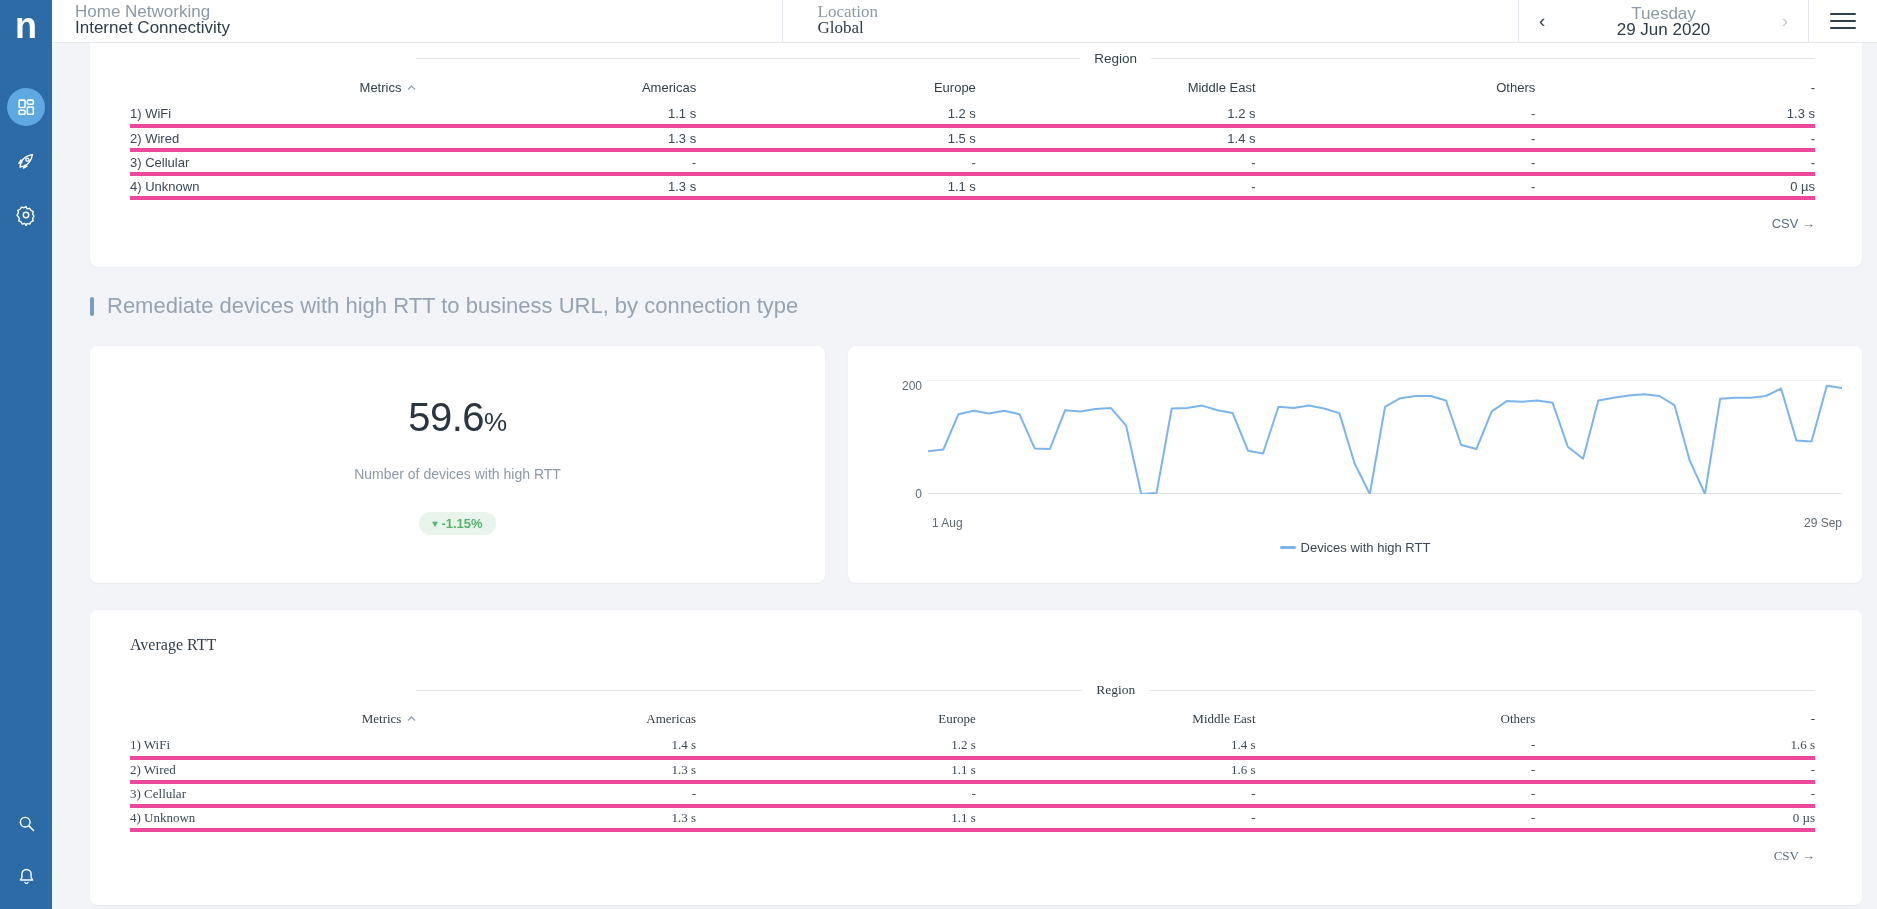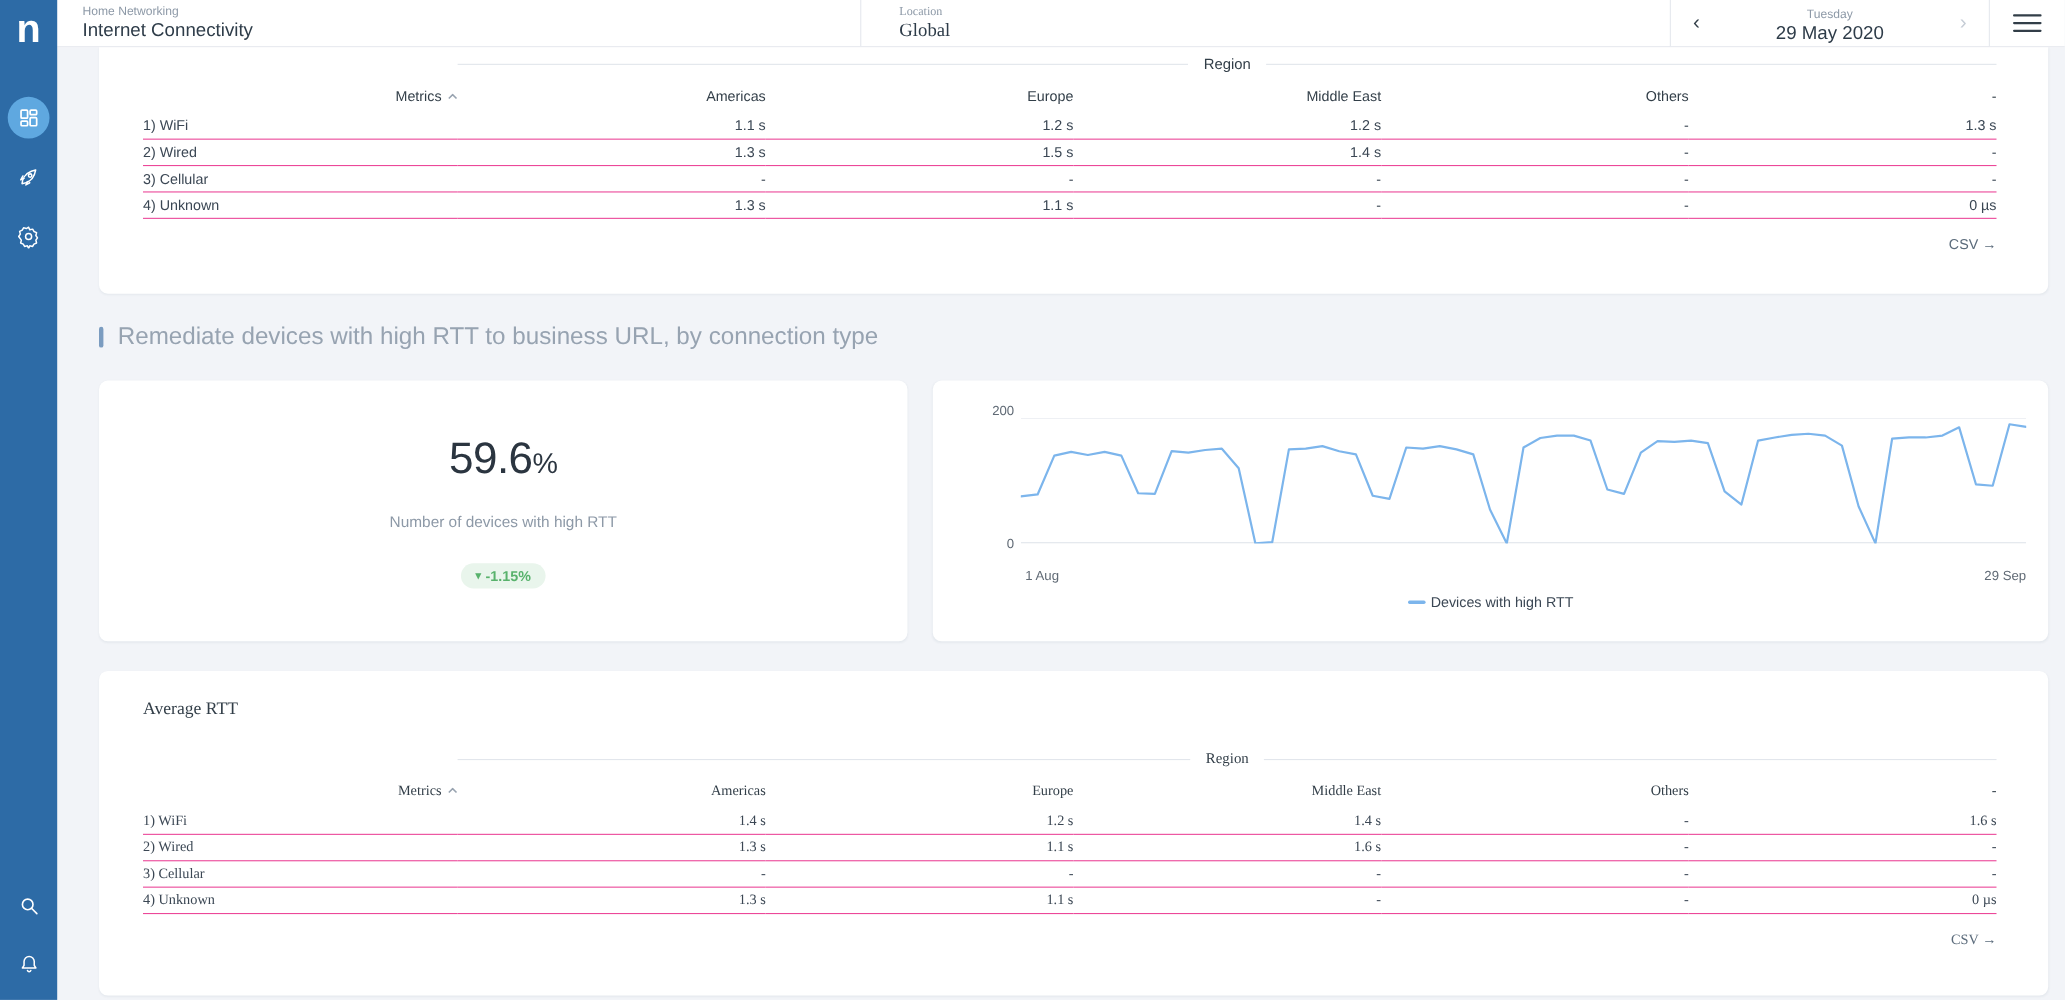--- a/index.html
+++ b/index.html
@@ -17,21 +17,21 @@
     display:flex; flex-direction:column; align-items:center; gap:15px; }
   .side-item { width:38px; height:38px; border-radius:50%;
     display:flex; align-items:center; justify-content:center; cursor:pointer; }
   .side-item.active { background:#5fa8e0; }
   .side-item svg { display:block; }
 
   
   .header { position:absolute; left:52px; top:0; right:0; height:43px; background:#fff;
     border-bottom:1px solid #e5e8ee; display:flex; align-items:stretch; }
   .hdr-block { padding:5px 0 0 0; }
-  .hdr-label { font-size:11px; color:#8d99a7; line-height:13px; }
+  .hdr-label { font-size:17px; color:#8d99a7; line-height:13px; }
   .hdr-value { font-size:17px; color:#2e3c49; line-height:20px; }
   .hdr-breadcrumb { margin-left:23px; width:715px; }
   .hdr-divider { width:1px; background:#e5e8ee; }
   .hdr-location { padding-left:35px; width:744px; cursor:pointer;font-family:Liberation Serif, serif; }
   .date-nav { display:flex; align-items:center; width:292px; }
   .date-btn { width:46px; height:100%; display:flex; align-items:center; justify-content:center;
     cursor:pointer; }
   .date-center { flex:1; text-align:center; padding-top:5px; cursor:pointer; }
   .menu-block { width:70px; display:flex; align-items:center; justify-content:center;
     border-left:1px solid #e5e8ee; }
@@ -51,21 +51,21 @@
   .tbl-wrap { padding:0 47px 0 40px; }
   .region-row { display:flex; align-items:center; gap:14px; margin-left:17%;
     font-size:13.5px; color:#323e48; }
   .region-row .rline { flex:1; height:1px; background:#e2e6ec; }
   table.metrics { width:100%; border-collapse:collapse; table-layout:fixed; }
   table.metrics th, table.metrics td { font-weight:normal; font-size:13px; }
   table.metrics th { color:#323e48; font-weight:500; height:30px; text-align:right;
     vertical-align:middle; }
   table.metrics th.col-metrics { text-align:right; cursor:pointer; }
   table.metrics td { color:#3b4754; height:24px; text-align:right;
-    border-bottom:1px solid #ec4899; vertical-align:middle; }
+    border-bottom:4px solid #ec4899; vertical-align:middle; }
   table.metrics td.col-metrics { text-align:left; }
   col.c-metrics { width:17%; }
   .sort-caret { margin-left:6px; vertical-align:1px; }
   .csv-row { text-align:right; padding:0 47px; margin-top:14px; }
   .csv-link { font-size:13px; color:#5c6c7c; cursor:pointer; text-decoration:none; }
   .card-title { font-size:16px; color:#323e48; padding:26px 0 14px 40px; }
   #card-table-top .region-row { padding-top:8px; }
   #card-table-top table.metrics { margin-top:6px; }
   #card-table-avg .region-row { margin-top:14px; }
   #card-table-avg table.metrics { margin-top:6px; }
@@ -82,21 +82,21 @@
   .kpi-value .pct { font-size:26px; }
   .kpi-sub { font-size:14px; color:#8d99a7; }
   .kpi-badge { display:inline-flex; align-items:center; gap:4px; background:#e9f5ec;
     color:#58b26c; font-size:13px; font-weight:bold; padding:4px 13px; border-radius:13px;
     margin-top:4px; }
   .kpi-badge .tri { font-size:10px; }
 
   
   .plot { position:absolute; left:80px; top:34px; width:914px; height:114px; }
   .plot svg { position:absolute; inset:0; width:100%; height:100%; }
-  .y-top { position:absolute; left:36px; top:27px; width:38px; text-align:right;
+  .y-top { position:absolute; left:36px; top:40px; width:38px; text-align:right;
     font-size:12px; color:#606a75; transform:translateY(-50%); }
   .y-bottom { position:absolute; left:36px; top:148px; width:38px; text-align:right;
     font-size:12px; color:#606a75; transform:translateY(-50%); }
   .x-left { position:absolute; left:84px; top:170px; font-size:12px; color:#606a75; }
   .x-right { position:absolute; right:20px; top:170px; font-size:12px; color:#606a75; }
   .legend { position:absolute; left:0; right:0; top:194px; display:flex; justify-content:center;
     align-items:center; gap:5px; cursor:pointer; }
   .legend-dash { width:16px; height:3px; background:#7cb5ec; border-radius:2px; }
   .legend-text { font-size:13px; color:#3b4754; }
 </style>
@@ -165,21 +165,21 @@
   <div class="hdr-divider"></div>
   <div class="hdr-block hdr-location">
     <div class="hdr-label">Location</div>
     <div class="hdr-value">Global</div>
   </div>
   <div class="hdr-divider"></div>
   <div class="date-nav">
     <div class="date-btn" style="color:#323e48;font-size:19px;">‹</div>
     <div class="date-center">
       <div class="hdr-label">Tuesday</div>
-      <div class="hdr-value">29 May 2020</div>
+      <div class="hdr-value">29 Jun 2020</div>
     </div>
     <div class="date-btn" style="color:#c6cdd6;font-size:19px;">›</div>
   </div>
   <div class="menu-block">
     <div class="hamburger">
       <div></div>
         <div></div>
         <div></div>
     </div>
   </div>

